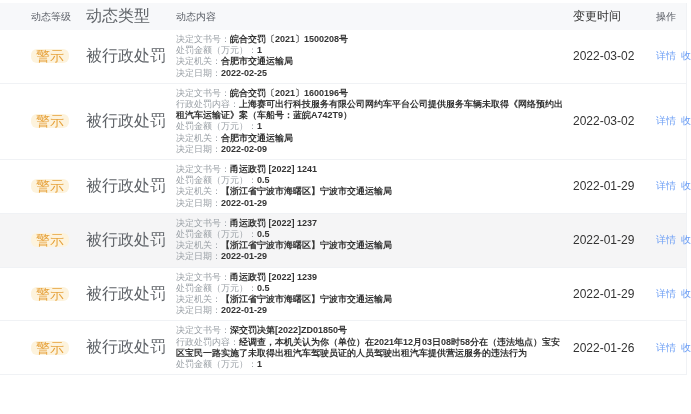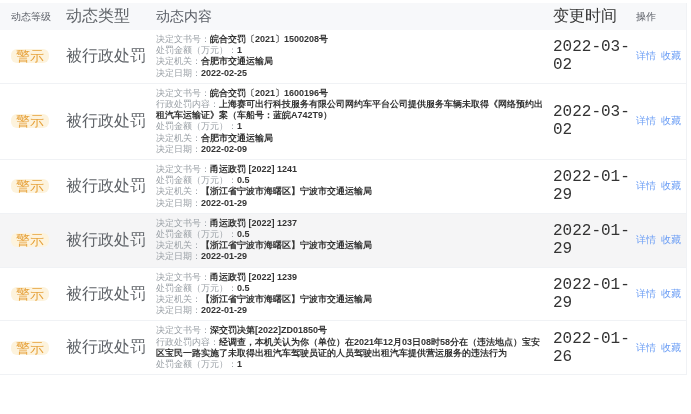--- a/index.html
+++ b/index.html
@@ -13,48 +13,48 @@
     display:flex;align-items:center;height:27px;
     background:var(--header-bg,#f7f8fa);
     color:#5a5e66;font-size:10px;
   }
   .row{
     display:flex;align-items:center;
     border-bottom:1px solid var(--border,#f2f3f5);
     padding:4px 0;background:#fff;
   }
   .row.highlighted{background:var(--highlight-bg,#f5f5f6);}
-  .col-level{width:55px;padding-left:11px;flex:none;}
+  .col-level{width:55px;padding-left:11px;flex:none;margin-left:20px;}
   .col-type{width:90px;flex:none;font-size:16px;color:#5f6368;}
   .col-content{
     width:397px;flex:none;font-size:9px;line-height:11.2px;
     word-break:break-all;padding-right:6px;box-sizing:border-box;
   }
-  .col-time{width:83px;flex:none;font-size:16px;color:#333;font-family:Liberation Mono, monospace;}
+  .col-time{width:83px;flex:none;font-size:12px;color:#333;}
   .col-actions{flex:1;font-size:10px;white-space:nowrap;}
   .badge{
     display:inline-block;background:var(--badge-bg,#fdf3dd);
     color:var(--badge-text,#e6a23c);font-size:14px;line-height:12px;
     padding:1px 5px;border-radius:6px;
   }
   .content-line{min-height:11.2px;}
   .lbl{color:var(--label-text,#9aa0a6);}
   .val{color:var(--value-text,#333);font-weight:600;}
   a.action{
     color:var(--link,#6d9ff5);text-decoration:none;cursor:pointer;margin-right:5px;
   }
 </style>
 </head>
 <body>
 
 <div class="table">
   <div class="thead">
     <div class="col-level">动态等级</div>
     <div class="col-type">动态类型</div>
-    <div class="col-content" style="font-size:14px;">动态内容</div>
+    <div class="col-content" style="font-size:10px;">动态内容</div>
     <div class="col-time">变更时间</div>
     <div class="col-actions" style="color:#5a5e66;">操作</div>
   </div>
   <div id="tbody">
       <div class="row">
     <div class="col-level">
       <span class="badge">警示</span>
     </div>
     <div class="col-type">被行政处罚</div>
     <div class="col-content">

